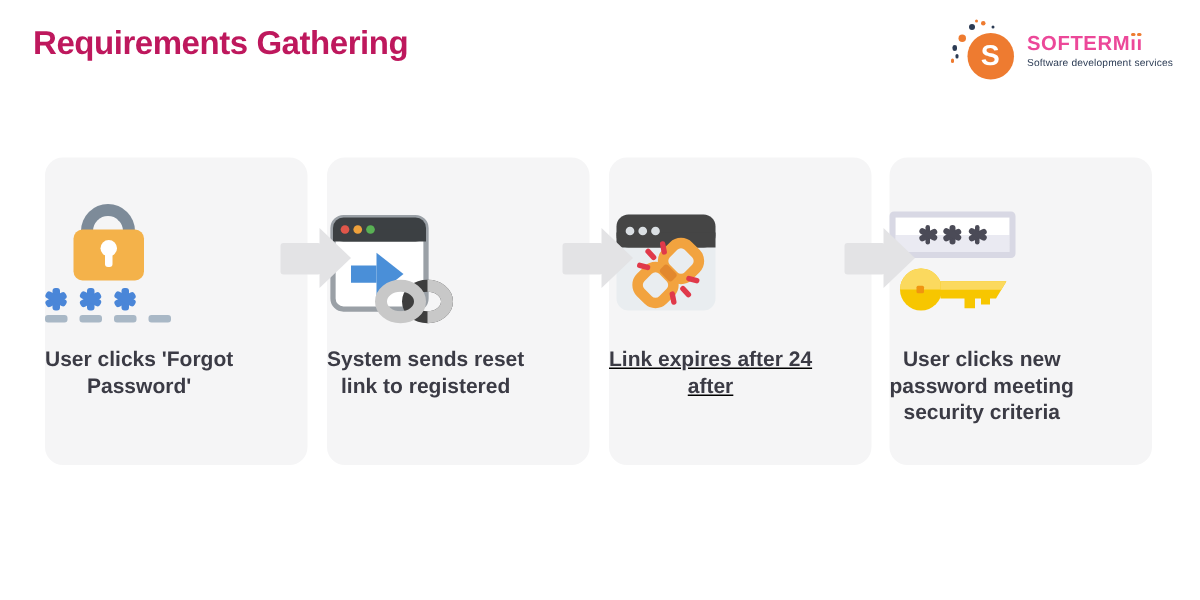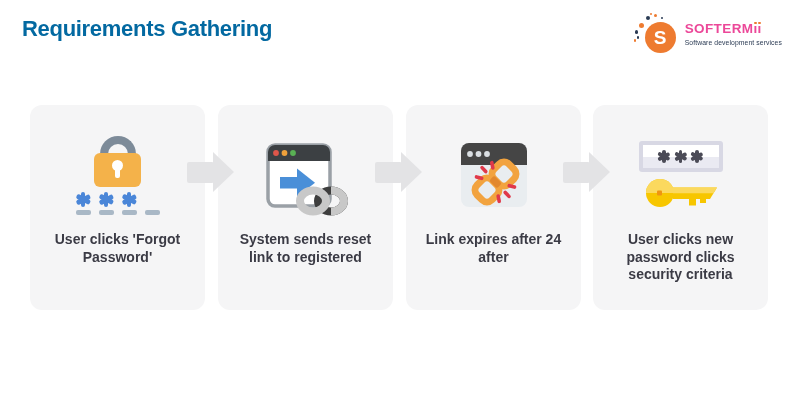--- a/index.html
+++ b/index.html
@@ -5,21 +5,21 @@
   * { box-sizing: border-box; margin: 0; padding: 0; }
   html, body { background: #ffffff; }
   .canvas {
     position: relative; width: 800px; height: 400px; background: #ffffff;
     font-family: "Liberation Sans", sans-serif; overflow: hidden;
   }
 
   
   .page-title {
     position: absolute; left: 22px; top: 16px;
-    font-size: 22px; font-weight: 800; letter-spacing: -0.3px; color: #0369a1;
+    font-size: 22px; font-weight: 800; letter-spacing: -0.3px; color: #be185d;
   }
   .logo { position: absolute; top: 13px; right: 18px; display: flex; align-items: center; gap: 7px; }
   .logo-mark { position: relative; width: 44px; height: 42px; }
   .logo-circle {
     position: absolute; left: 11px; top: 9px; width: 31px; height: 31px;
     background: #EE7B30; border-radius: 50%;
     color: #fff; font-weight: 800; font-size: 19px;
     display: flex; align-items: center; justify-content: center;
   }
   .ldot { position: absolute; border-radius: 50%; }
@@ -39,24 +39,24 @@
     background: #EE7B30; border-radius: 50%;
   }
   .brand-ii::before { left: 0.5px; }
   .brand-ii::after  { left: 4.9px; }
   .tagline { font-size: 6.8px; font-weight: 500; color: #2B3B54; margin-top: 2px; letter-spacing: 0.1px; white-space: nowrap; }
 
   
   .card {
     position: absolute; top: 105px; width: 175px; height: 205px;
     background: #f5f5f6; border-radius: 12px;
-    display: flex; flex-direction: column; align-items: center;
+    display: flex; flex-direction: column; align-items: flex-start;
   }
   .card-1 { left: 30px; }  .card-2 { left: 218px; }
-  .card-3 { left: 406px; } .card-4 { left: 593px; }
+  .card-3 { left: 406px; text-decoration: underline; } .card-4 { left: 593px; }
   .icon-box { height: 80px; margin-top: 30px; display: flex; align-items: center; justify-content: center; }
   .label {
     margin-top: 16px; font-size: 14px; font-weight: 700; color: #3b3b45;
     line-height: 17.5px; text-align: center;
   }
 
   
   .arrow { position: absolute; top: 152px; width: 48px; height: 41px; }
   .arrow-1 { left: 187px; } .arrow-2 { left: 375px; } .arrow-3 { left: 563px; }
   .arrow .abody { position: absolute; left: 0; top: 10px; width: 27px; height: 21px; background: #e3e3e5; border-radius: 2px; }
@@ -222,21 +222,21 @@
           <polygon points="28,10.5 72,10.5 65,22 28,22" fill="#f7c600"></polygon>
           <polygon points="28,10.5 72,10.5 68.5,16.2 28,16.2" fill="#fbd95e"></polygon>
           <rect x="44" y="21" width="7" height="7.5" fill="#f7c600"></rect>
           <rect x="55" y="21" width="6" height="5" fill="#f7c600"></rect>
           <rect x="12" y="13.5" width="5" height="5" rx="1" fill="#f09410"></rect>
         </svg>
       </div>
     </div>
     <div class="label">
       <div>User clicks new</div>
-      <div>password clicks</div>
+      <div>password meeting</div>
       <div>security criteria</div>
     </div>
   </div>
 
   <div class="arrow arrow-1">
     <div class="abody"></div>
       <div class="ahead"></div>
   </div>
   <div class="arrow arrow-2">
     <div class="abody"></div>

